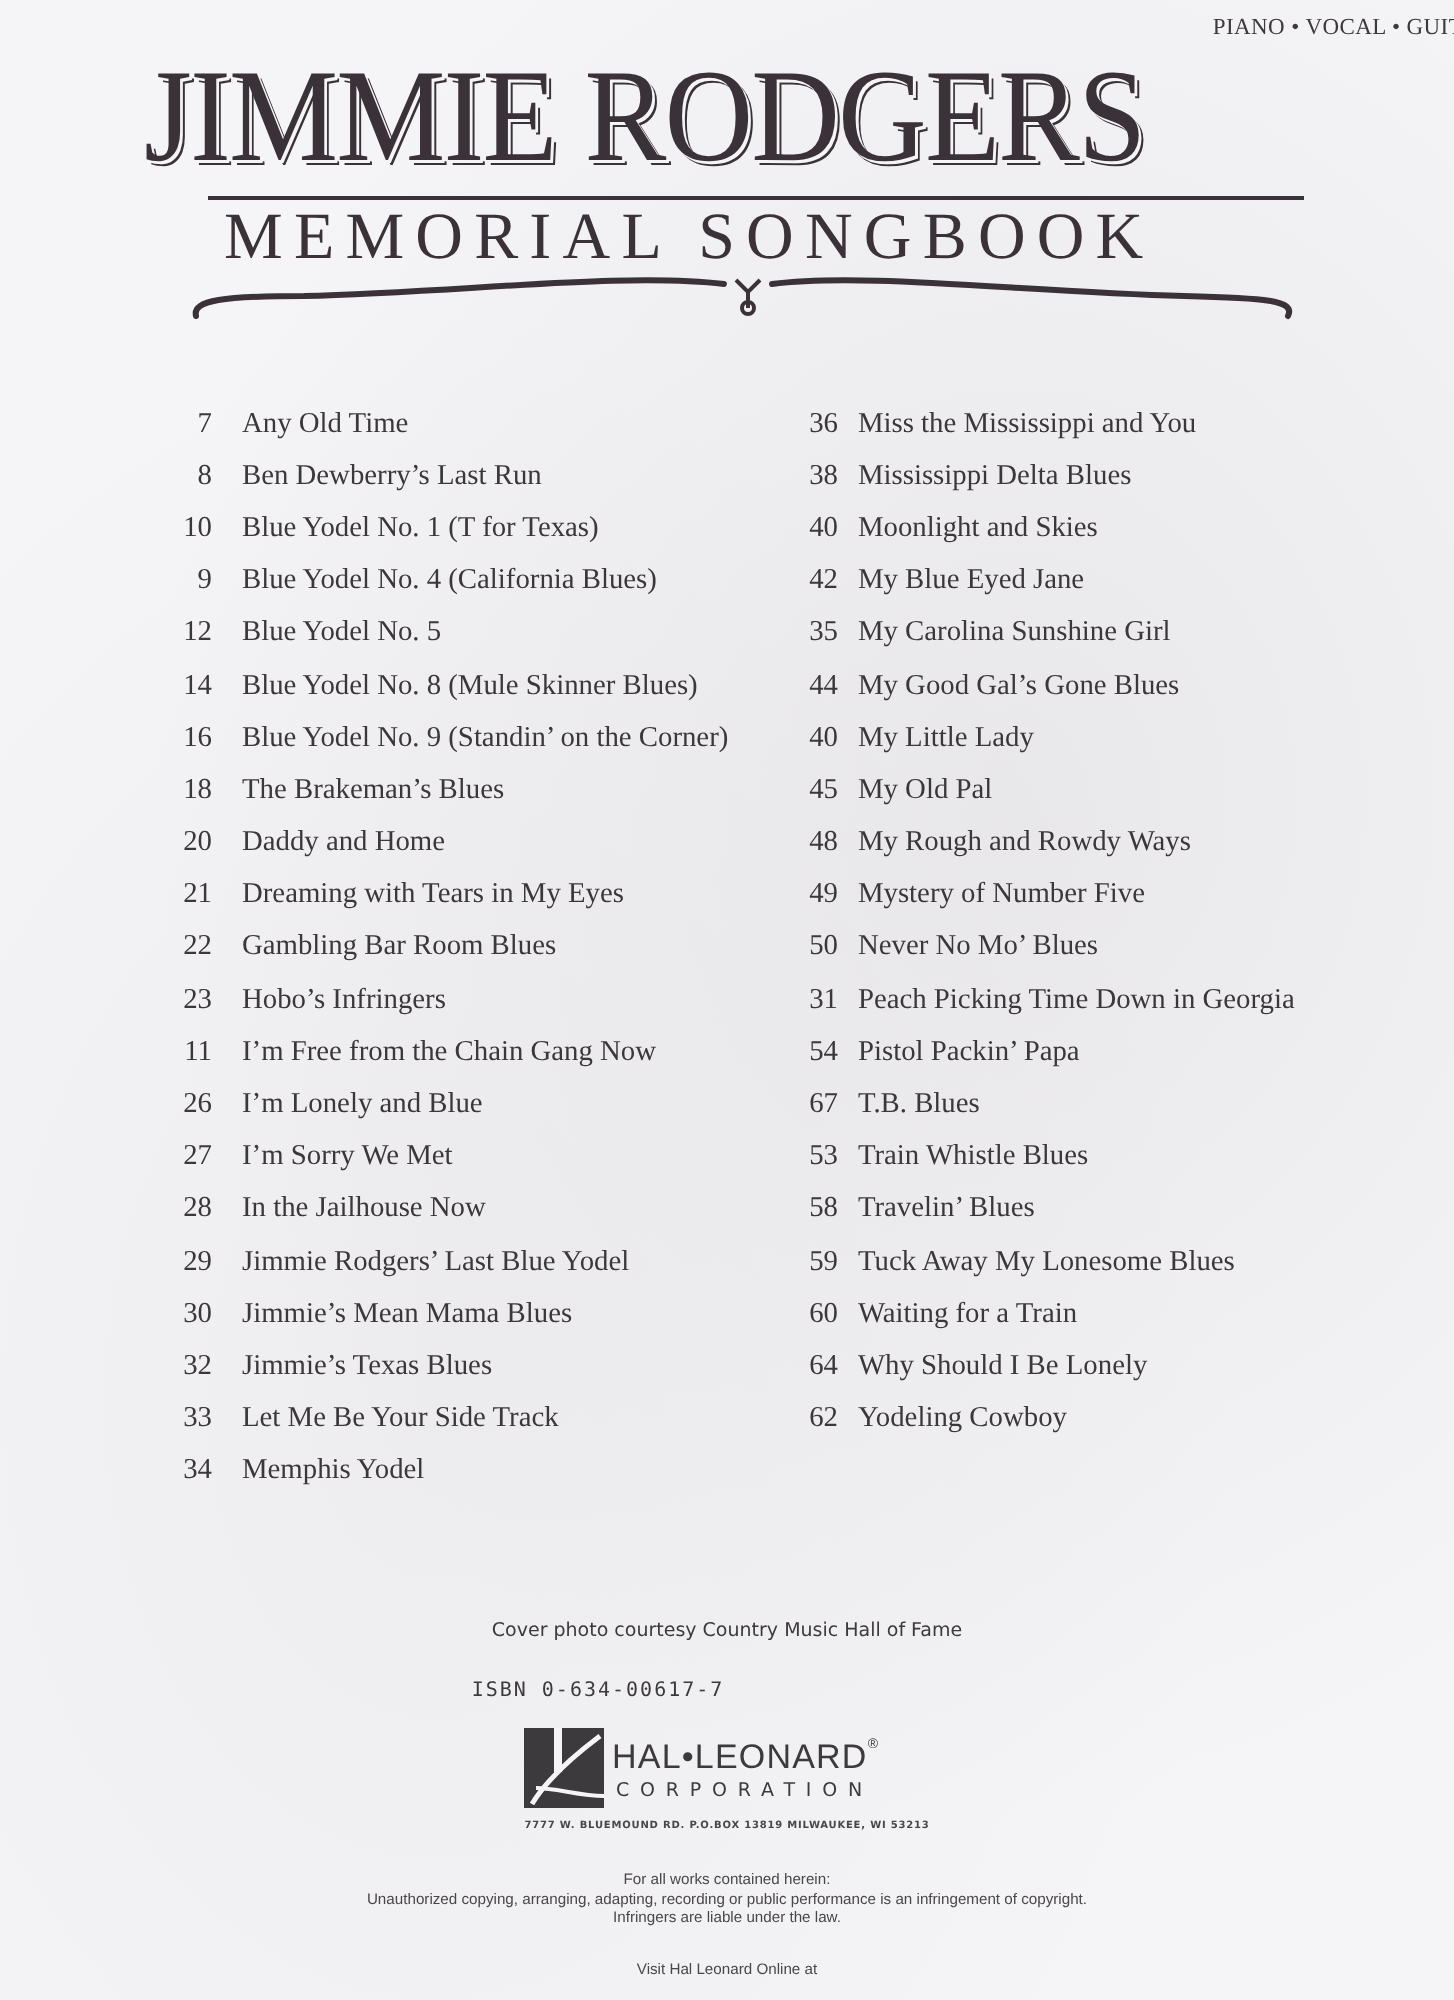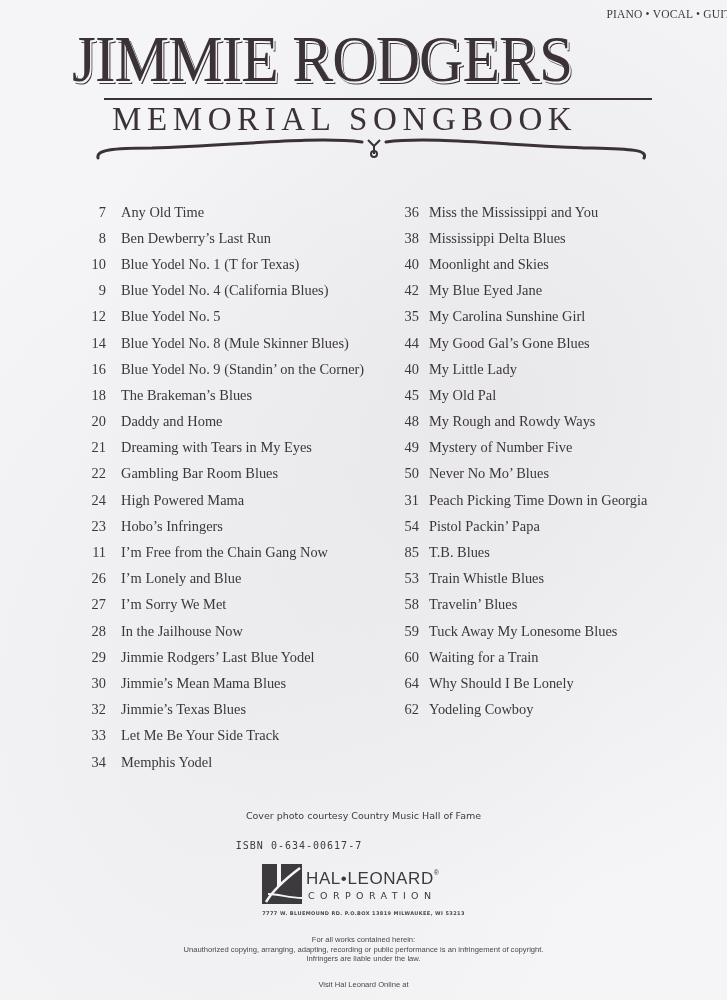--- a/index.html
+++ b/index.html
@@ -160,24 +160,20 @@
       </div>
     <div class="toc-row">
         <span class="toc-num">21</span>
         <span>Dreaming with Tears in My Eyes</span>
       </div>
     <div class="toc-row">
         <span class="toc-num">22</span>
         <span>Gambling Bar Room Blues</span>
       </div>
     <div class="toc-row">
-        <span class="toc-num">24</span>
-        <span>High Powered Mama</span>
-      </div>
-    <div class="toc-row">
         <span class="toc-num">23</span>
         <span>Hobo’s Infringers</span>
       </div>
     <div class="toc-row">
         <span class="toc-num">11</span>
         <span>I’m Free from the Chain Gang Now</span>
       </div>
     <div class="toc-row">
         <span class="toc-num">26</span>
         <span>I’m Lonely and Blue</span>
@@ -258,21 +254,21 @@
       </div>
     <div class="toc-row">
         <span class="toc-num">31</span>
         <span>Peach Picking Time Down in Georgia</span>
       </div>
     <div class="toc-row">
         <span class="toc-num">54</span>
         <span>Pistol Packin’ Papa</span>
       </div>
     <div class="toc-row">
-        <span class="toc-num">85</span>
+        <span class="toc-num">67</span>
         <span>T.B. Blues</span>
       </div>
     <div class="toc-row">
         <span class="toc-num">53</span>
         <span>Train Whistle Blues</span>
       </div>
     <div class="toc-row">
         <span class="toc-num">58</span>
         <span>Travelin’ Blues</span>
       </div>

